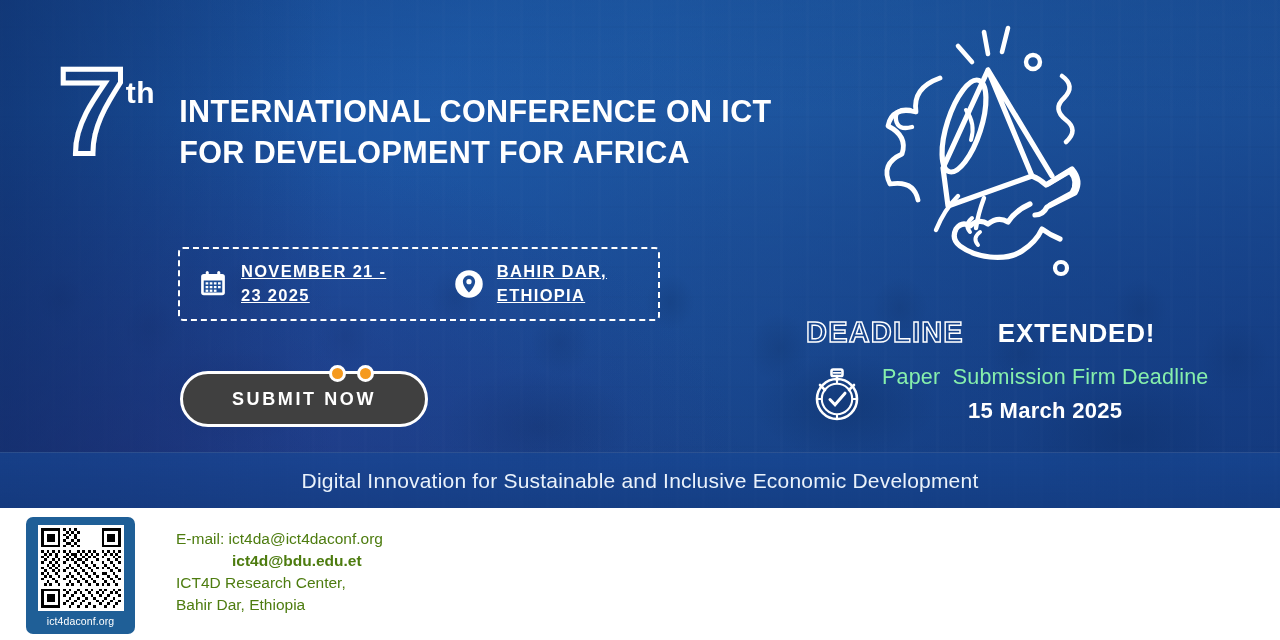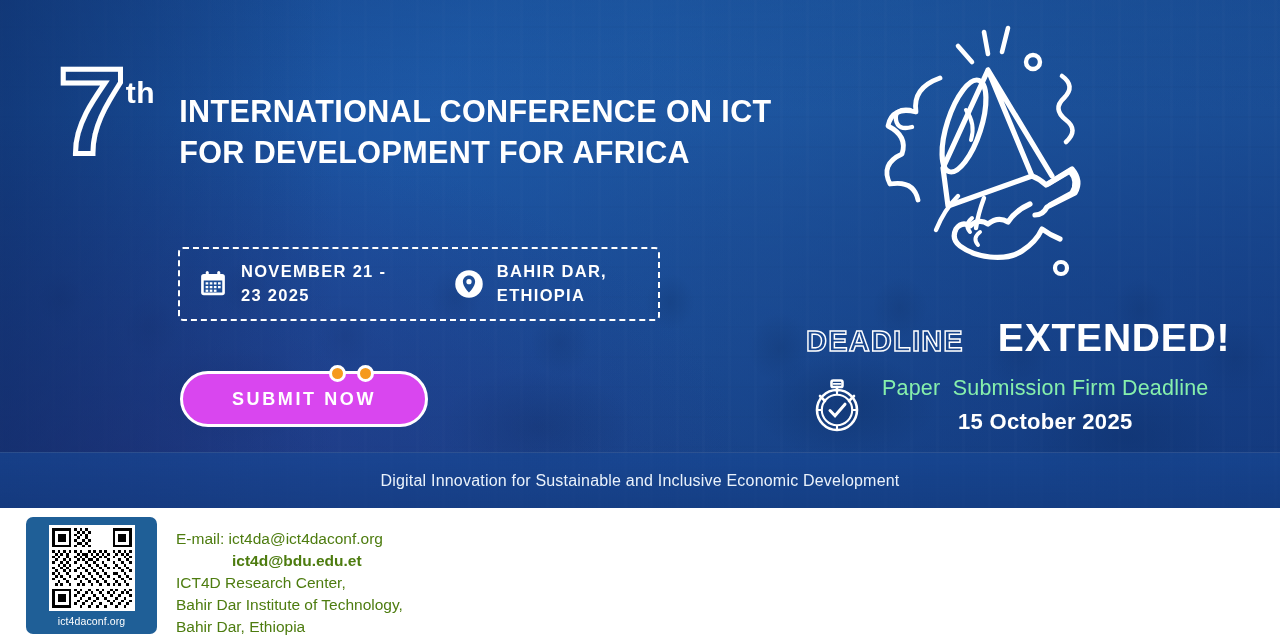--- a/index.html
+++ b/index.html
@@ -91,28 +91,28 @@
   .infobox {
     position:absolute; left:178px; top:247px; width:482px; height:74px;
     border:2px dashed #ffffff; border-radius:5px;
     display:flex; align-items:center; padding:0 18px;
   }
   .infoitem { display:flex; align-items:center; }
   .infoitem.loc { margin-left:58px; }
   .ic { flex:0 0 auto; display:flex; align-items:center; justify-content:center; }
   .infotext {
     margin-left:13px; color:#ffffff; font-weight:700; font-size:16.5px;
-    letter-spacing:1.3px; line-height:1.45;
+    letter-spacing:1.3px; line-height:1.45;text-decoration:underline;
   }
 
   
   .submit-wrap { position:absolute; left:180px; top:371px; }
   .submit {
     position:relative; width:248px; height:56px; border-radius:28px;
-    background:#d946ef; border:3px solid #ffffff;
+    background:#404040; border:3px solid #ffffff;
     display:flex; align-items:center; justify-content:center; cursor:pointer;
   }
   .submit span {
     color:#ffffff; font-weight:700; font-size:18px; letter-spacing:2.6px;
   }
   .notch {
     position:absolute; top:-9px; width:17px; height:17px; border-radius:50%;
     background:#f59a1e; border:3px solid #ffffff;
   }
   .notch.a { left:146px; }
@@ -122,21 +122,21 @@
   .megaphone { position:absolute; left:880px; top:18px; width:240px; height:300px; }
 
   
   .deadline { position:absolute; left:806px; top:316px; width:460px; }
   .dl-row1 { display:flex; align-items:baseline; }
   .dl-outline {
     font-size:29px; font-weight:700; letter-spacing:1.2px;
     color:transparent; -webkit-text-stroke:1.4px #ffffff;
   }
   .dl-solid {
-    font-size:39px; font-weight:700; letter-spacing:.8px; color:#ffffff;
+    font-size:26px; font-weight:700; letter-spacing:.8px; color:#ffffff;
     margin-left:34px;
   }
   .dl-row2 { display:flex; align-items:center; margin-top:14px; }
   .dl-texts { margin-left:14px; }
   .dl-paper {
     color:#86efac; font-size:21.5px; font-weight:400; letter-spacing:.2px;
     white-space:pre;
   }
   .dl-date {
     color:#ffffff; font-size:22px; font-weight:700; margin-top:8px;
@@ -144,30 +144,30 @@
   }
 
   
   .tagline {
     position:absolute; left:0; top:452px; width:1280px; height:56px;
     background:linear-gradient(180deg, rgba(23,72,150,.62), rgba(20,62,132,.72));
     display:flex; align-items:center; justify-content:center;
     border-top:1px solid rgba(255,255,255,.10);
   }
   .tagline span {
-    color:#eaf2fb; font-size:16px; letter-spacing:.2px; font-weight:400;
+    color:#eaf2fb; font-size:21px; letter-spacing:.2px; font-weight:400;
   }
 
   
   .footer {
     position:absolute; left:0; top:508px; width:1280px; height:132px;
     background:#ffffff; display:flex; align-items:center;
   }
   .qrpanel {
-    position:absolute; left:26px; top:9px; width:131px; height:117px;
+    position:absolute; left:26px; top:9px; width:109px; height:117px;
     background:#1f5f97; border-radius:7px;
     display:flex; flex-direction:column; align-items:center; padding-top:8px;
   }
   .qrcode { width:86px; height:86px; background:#fff; padding:3px; }
   .qrlabel { color:#ffffff; font-size:10.5px; margin-top:4px; letter-spacing:.1px; }
   .contact {
     position:absolute; left:176px; top:20px; color:#4d7c0f;
     font-size:15.5px; line-height:1.42;
   }
   .contact .indent { padding-left:56px;font-weight:bold; }
@@ -274,21 +274,21 @@
             <rect x="25.5" y="6.5" width="11" height="6.5" rx="1.6"></rect>
             <path d="M31 13 v4.5"></path>
             <path d="M27.5 9.8 h7" stroke-width="1.8"></path>
             <path d="M14 22 l5 5 M48 22 l-5 5"></path>
             <path d="M31 16.5 v3.6 M31 52 v3.4 M11.5 36 h3.6 M47 36 h3.6" stroke-width="2.1"></path>
             <path d="M24 36.5 l5 5.2 l10 -11.5" stroke-width="3"></path>
           </svg>
         </span>
         <div class="dl-texts">
           <div class="dl-paper">Paper  Submission Firm Deadline</div>
-          <div class="dl-date">15 October 2025</div>
+          <div class="dl-date">15 March 2025</div>
         </div>
       </div>
     </div>
 
     <div class="tagline">
       <span>Digital Innovation for Sustainable and Inclusive Economic Development</span>
     </div>
   </div>
 
   <div class="footer">
@@ -315,18 +315,17 @@
           </g>
         </svg>
       </div>
       <div class="qrlabel">ict4daconf.org</div>
     </div>
 
     <div class="contact">
       <div>E-mail: ict4da@ict4daconf.org</div>
       <div class="indent">ict4d@bdu.edu.et</div>
       <div>ICT4D Research Center,</div>
-      <div>Bahir Dar Institute of Technology,</div>
       <div>Bahir Dar, Ethiopia</div>
     </div>
 
   </div>
 </div>
 
 </body></html>

